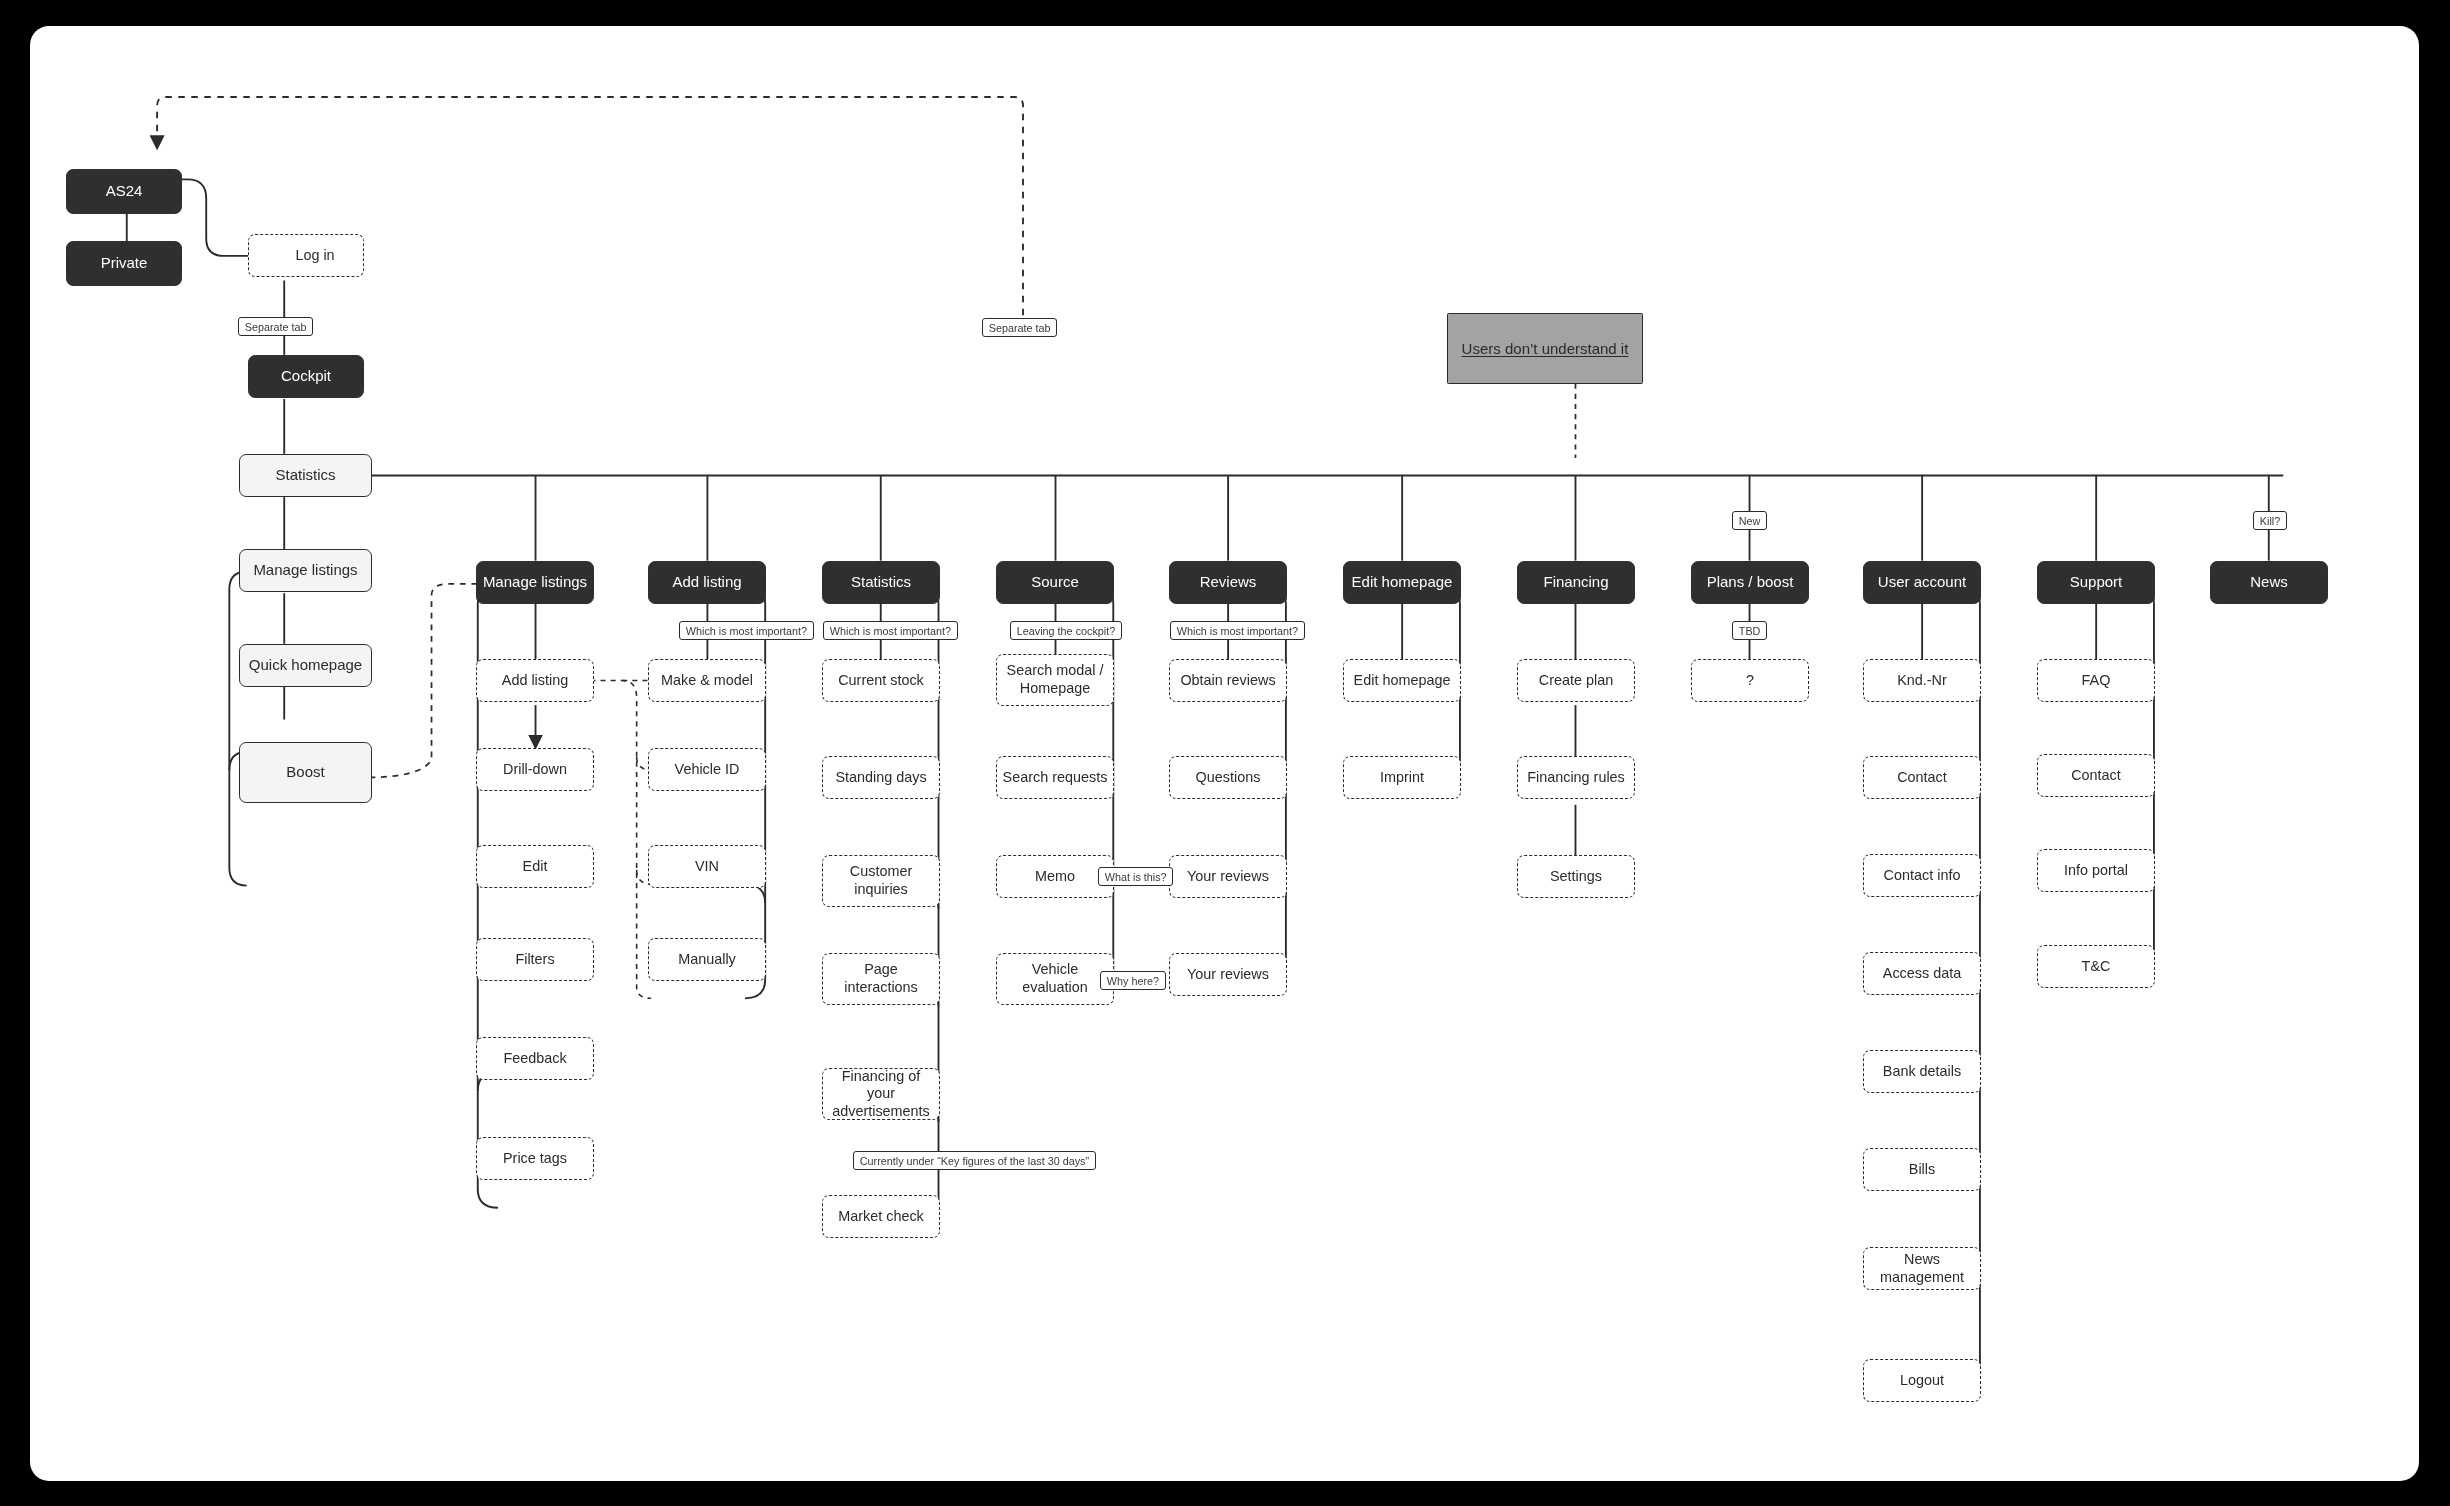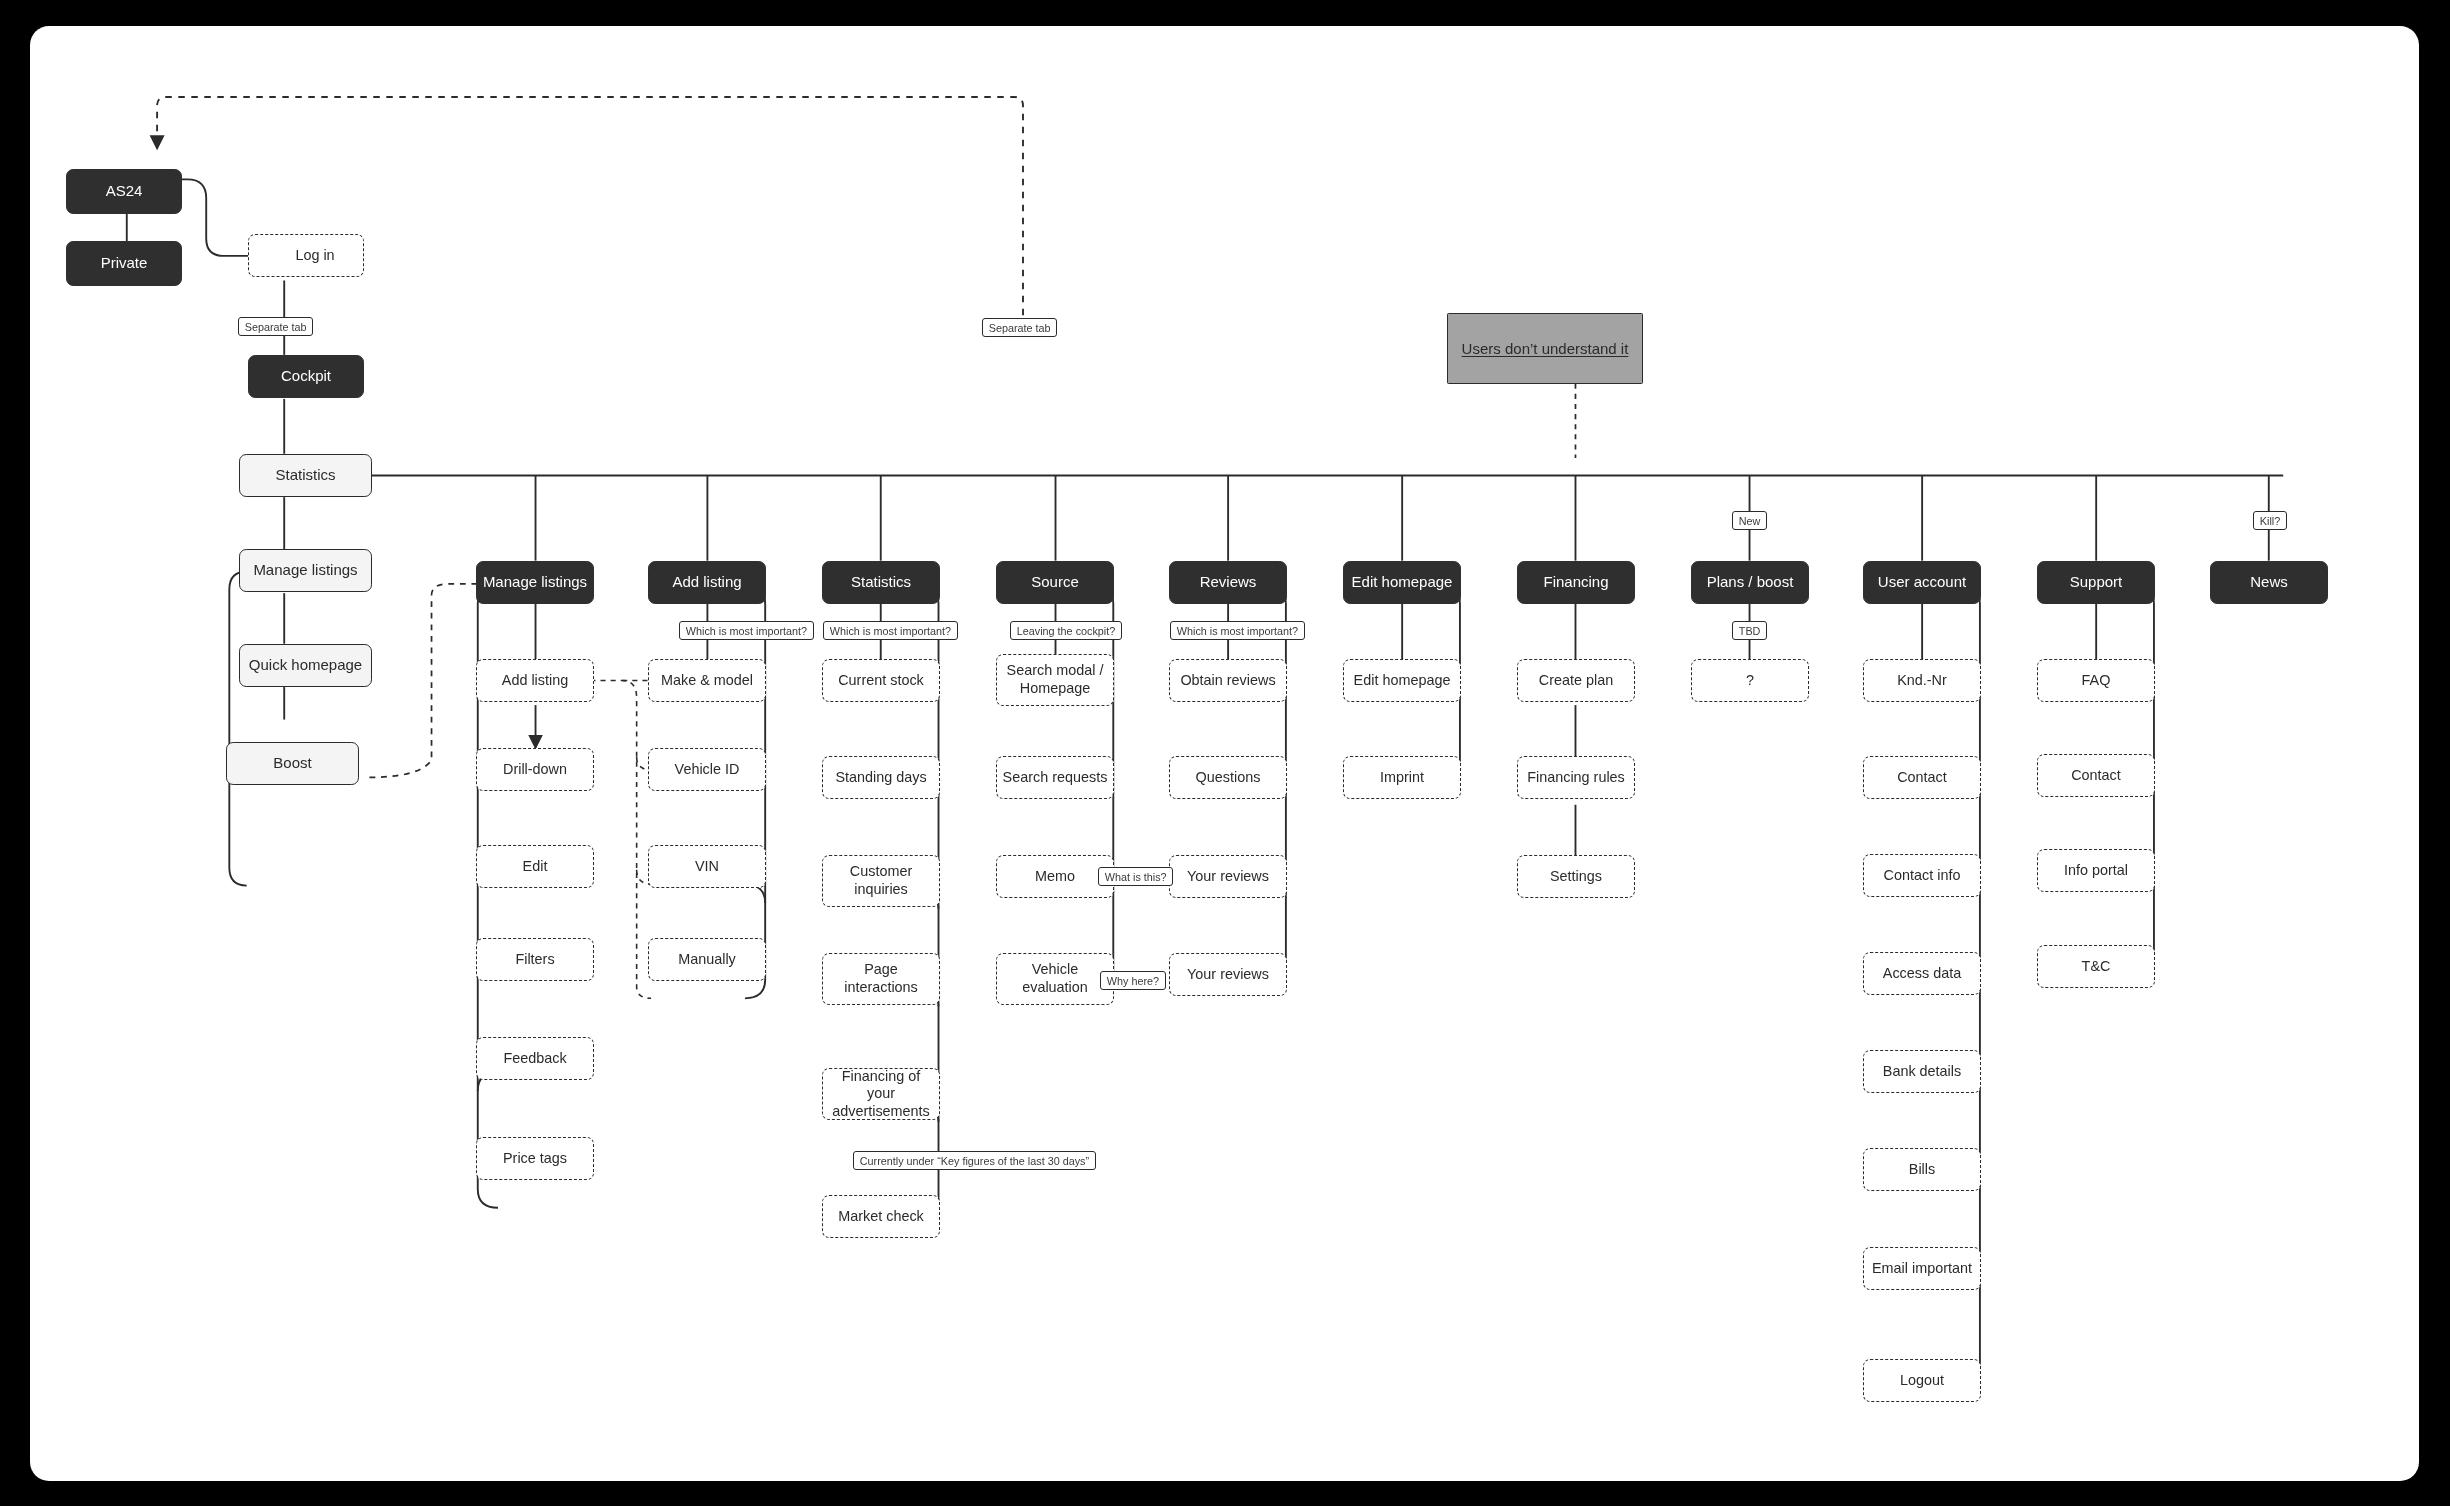--- a/index.html
+++ b/index.html
@@ -154,21 +154,21 @@
   <div class="note" style="left:1417px;top:287px;width:196px;height:71px;">
     <u>Users don’t understand it</u>
   </div>
 
   <div class="node light" style="left:209px;top:523px;width:133px;height:43px;">
     <span>Manage listings</span>
   </div>
   <div class="node light" style="left:209px;top:618px;width:133px;height:43px;">
     <span>Quick homepage</span>
   </div>
-  <div class="node light" style="left:196px;top:716px;width:133px;height:43px;">
+  <div class="node light" style="left:209px;top:716px;width:133px;height:61px;">
     <span>Boost</span>
   </div>
 
   <div class="node dark" style="left:446px;top:535px;width:118px;height:43px;">
     <span>Manage listings</span>
   </div>
   <div class="node ghost" style="left:446px;top:633px;width:118px;height:43px;">
     <span>Add listing</span>
   </div>
   <div class="node ghost" style="left:446px;top:722px;width:118px;height:43px;">
@@ -329,21 +329,21 @@
   <div class="node ghost" style="left:1833px;top:926px;width:118px;height:43px;">
     <span>Access data</span>
   </div>
   <div class="node ghost" style="left:1833px;top:1024px;width:118px;height:43px;">
     <span>Bank details</span>
   </div>
   <div class="node ghost" style="left:1833px;top:1122px;width:118px;height:43px;">
     <span>Bills</span>
   </div>
   <div class="node ghost" style="left:1833px;top:1221px;width:118px;height:43px;">
-    <span>Email important</span>
+    <span>News management</span>
   </div>
   <div class="node ghost" style="left:1833px;top:1333px;width:118px;height:43px;justify-content:center;">
     <span>Logout</span>
   </div>
 
   <div class="node dark" style="left:2007px;top:535px;width:118px;height:43px;">
     <span>Support</span>
   </div>
   <div class="node ghost" style="left:2007px;top:633px;width:118px;height:43px;">
     <span>FAQ</span>

